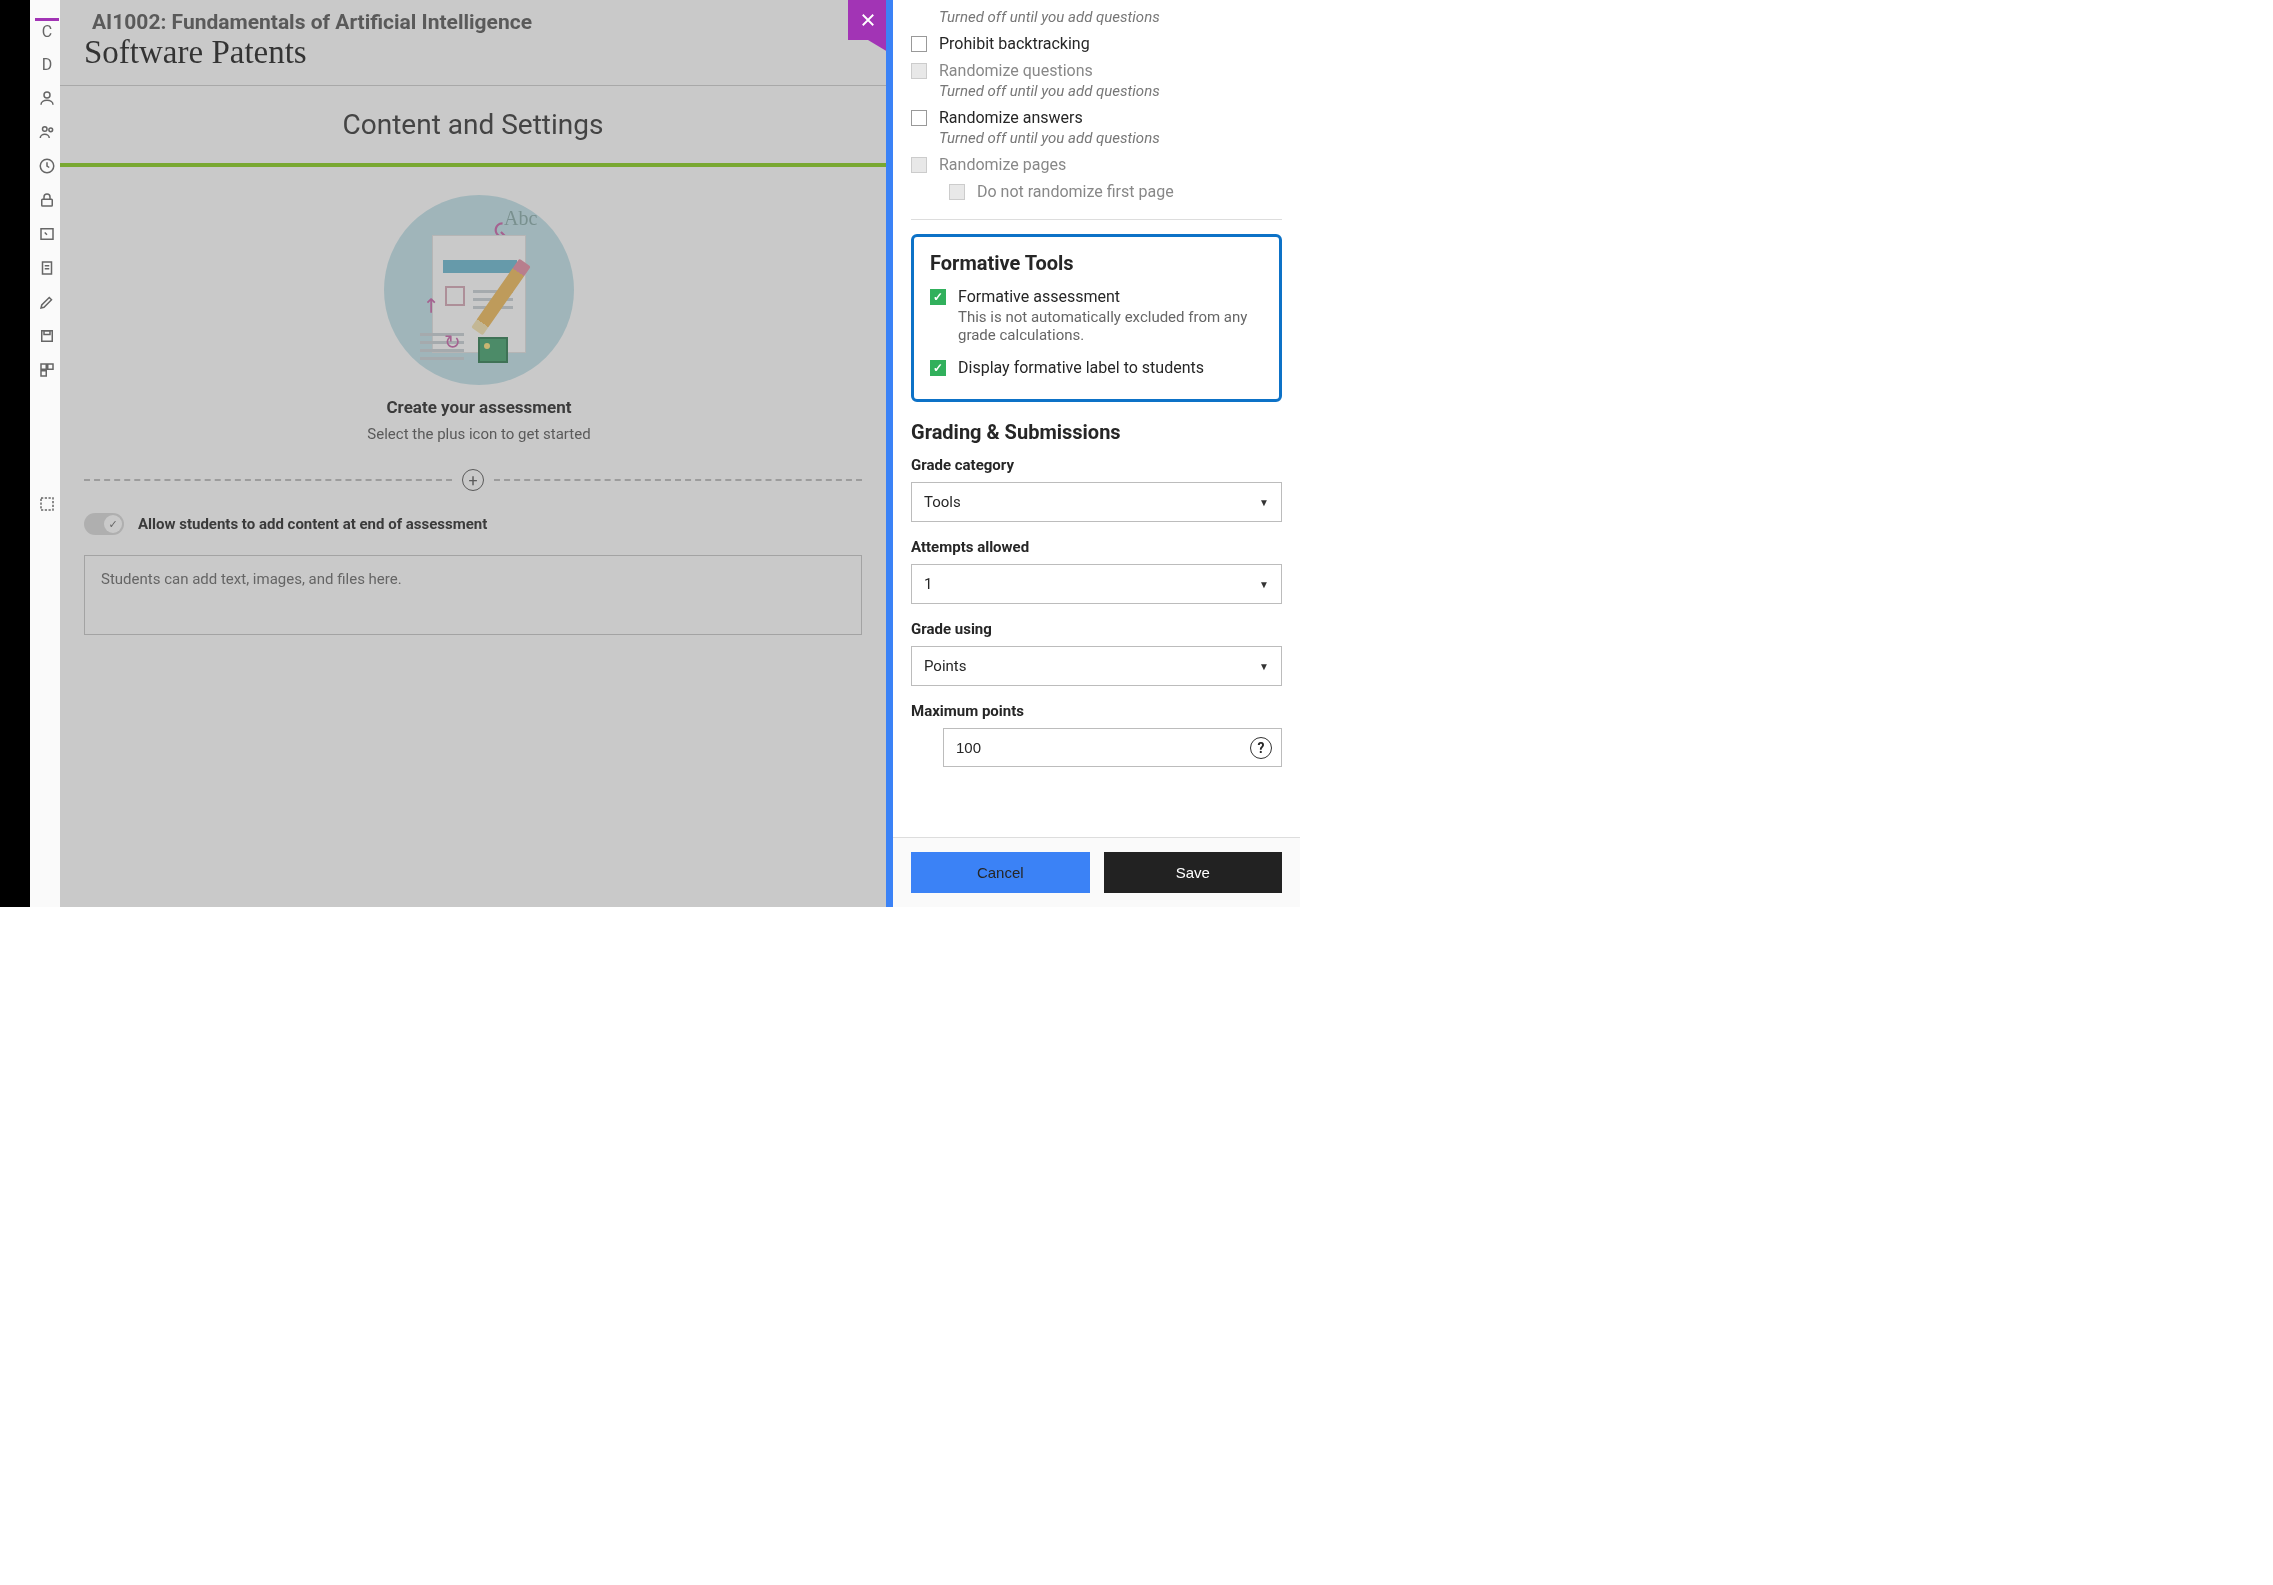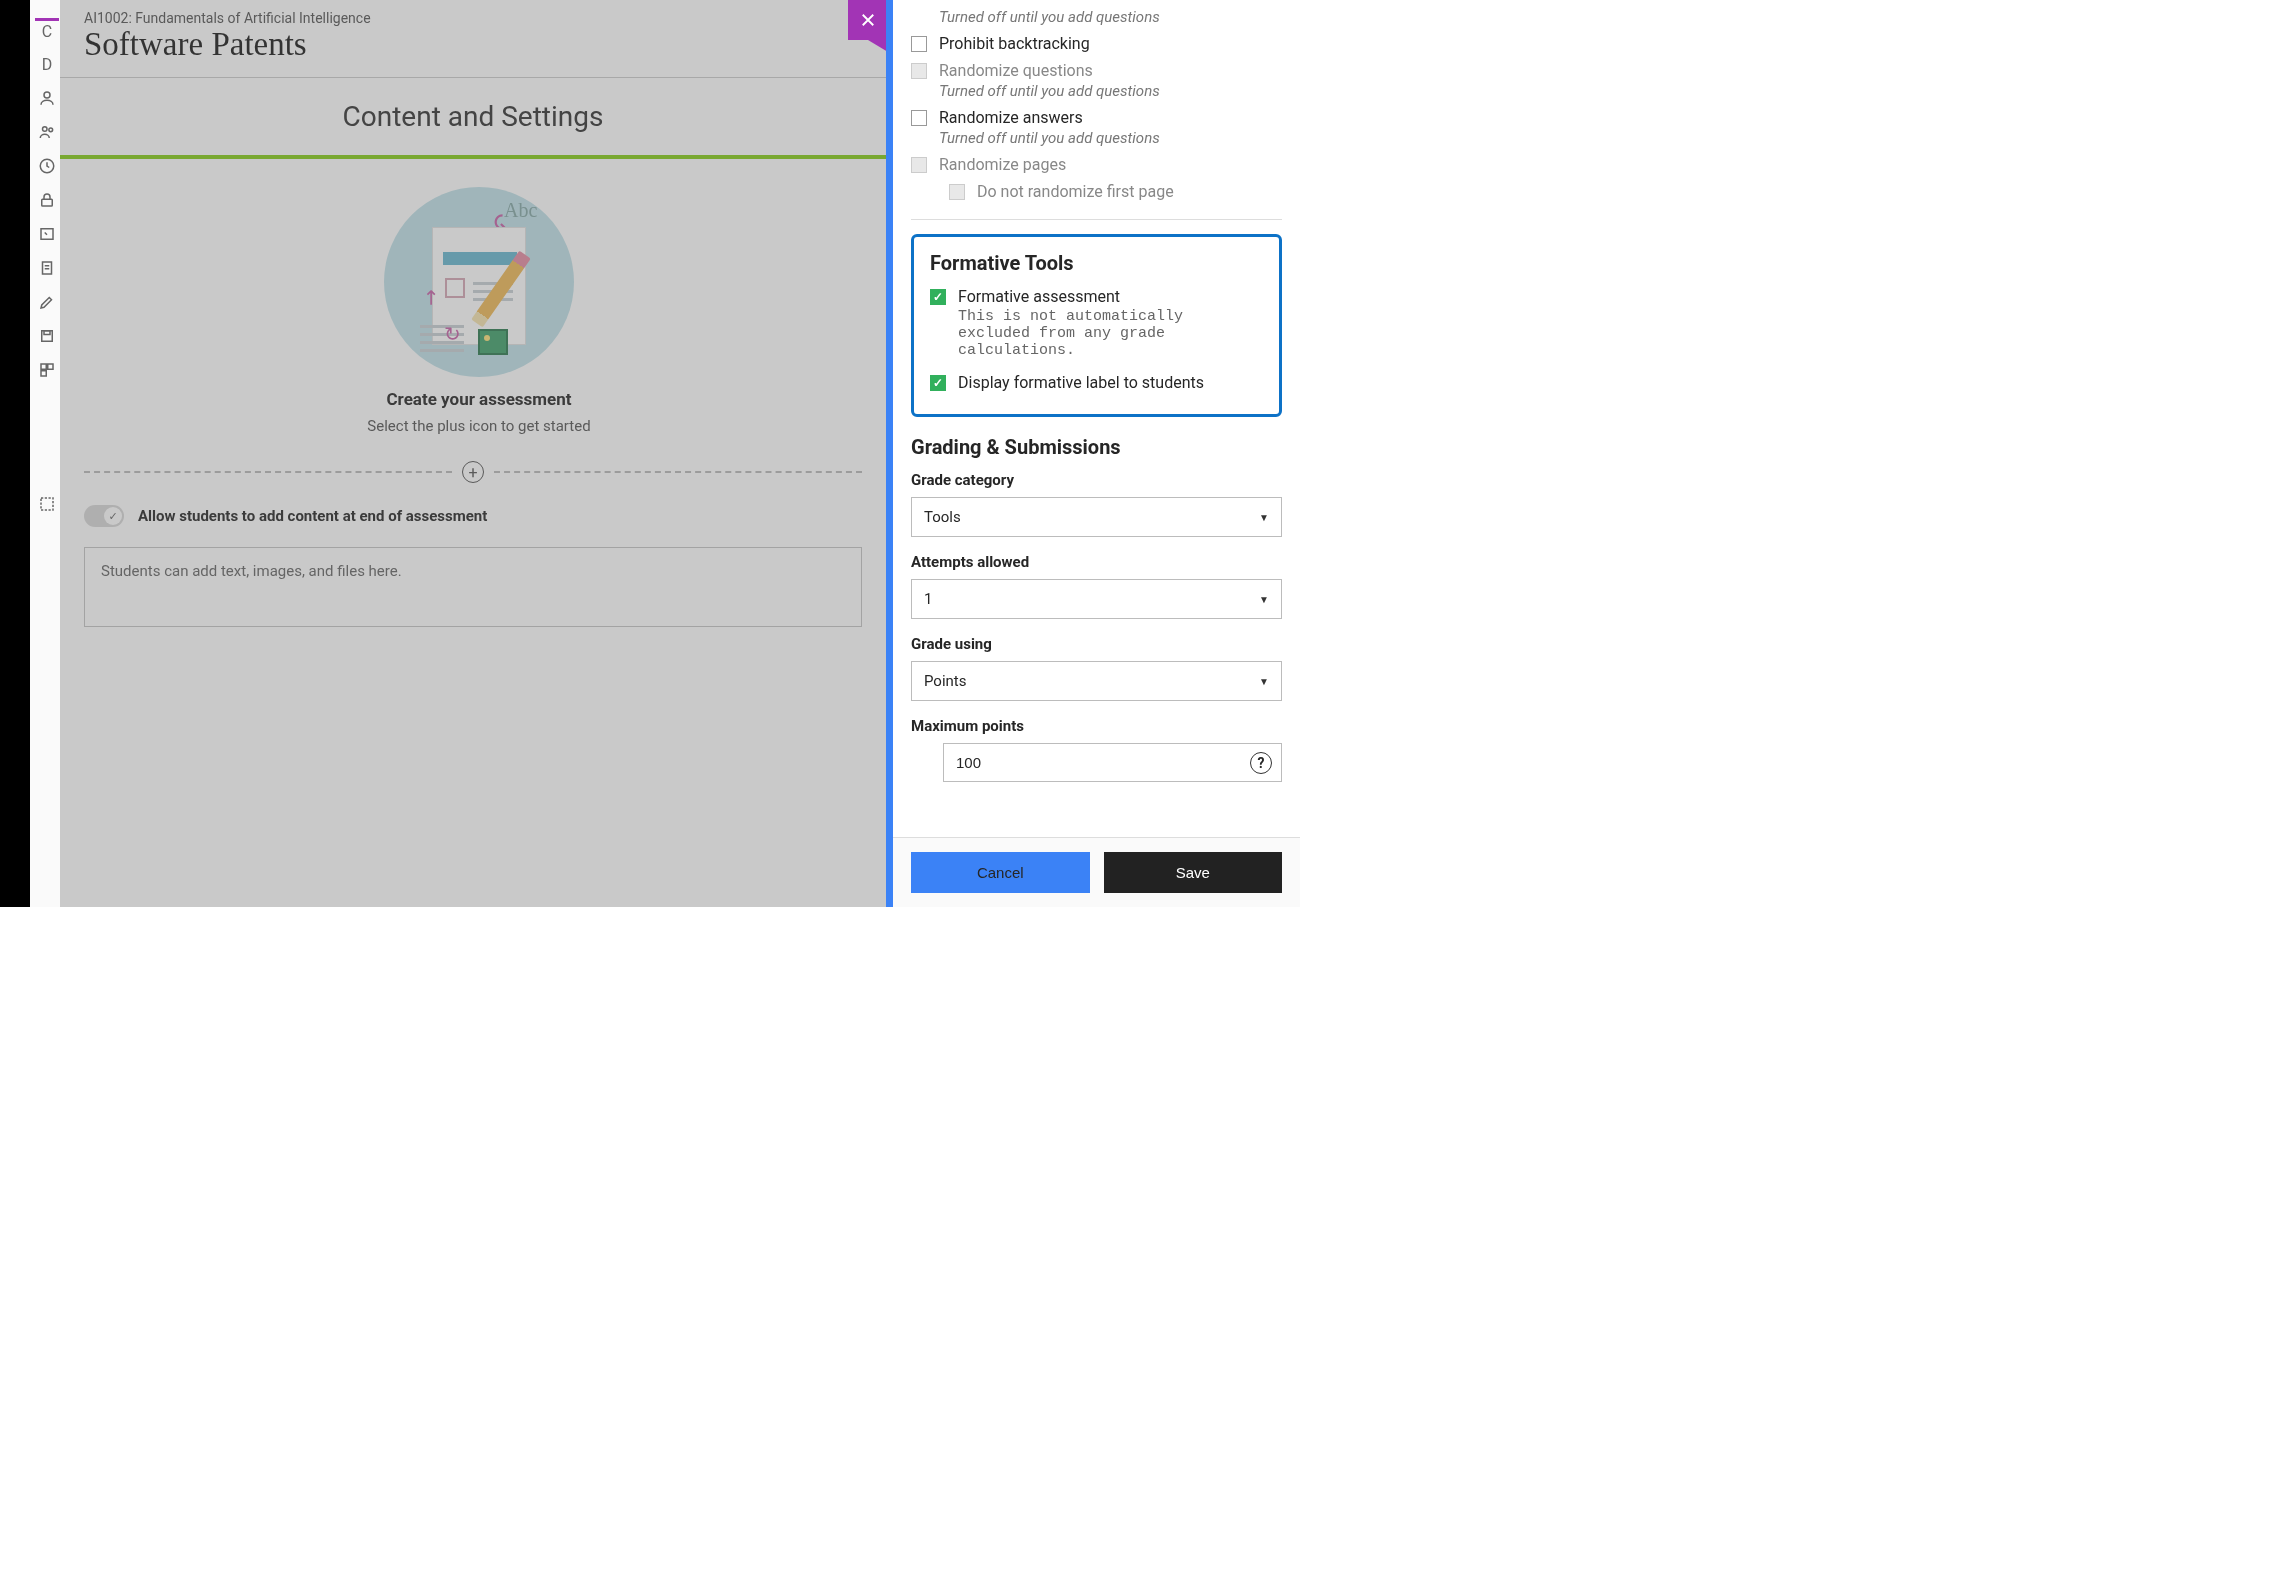--- a/index.html
+++ b/index.html
@@ -8,21 +8,21 @@
     .sidebar-rail { position: absolute; left: 0; top: 0; width: 30px; height: 100%; background: #000; z-index: 1; }
     .sidebar-rail-inner { position: absolute; left: 30px; top: 0; width: 35px; height: 100%; background: #fafafa; border-right: 1px solid #ddd; z-index: 1; padding-top: 8px; }
     .rail-icon { width: 24px; height: 24px; margin: 10px auto; display: flex; align-items: center; justify-content: center; color: #666; }
     .rail-icon.active-top { border-top: 3px solid #a234b5; }
     
     .main-area { position: absolute; left: 60px; top: 0; right: 0; bottom: 0; background: #fff; z-index: 3; display: flex; }
     
     .content-col { flex: 1; position: relative; }
     .content-dim { position: absolute; left: 0; top: 0; right: 0; bottom: 0; background: rgba(100,100,100,0.35); z-index: 5; pointer-events: none; }
     
-    .breadcrumb { padding: 10px 24px 0 24px; color: #555; font-size: 14px; }
+    .breadcrumb { padding: 10px 24px 0 32px; color: #555; font-size: 21px; font-weight: bold; }
     .page-title { padding: 0 24px 14px 24px; font-size: 33px; font-weight: 400; font-family: Georgia, "Times New Roman", serif; color: #1a1a1a; }
     .content-header { border-top: 1px solid #ccc; border-bottom: 4px solid #84cc16; padding: 22px 0; text-align: center; font-size: 28px; color: #333; font-weight: 400; }
     
     .empty-state { text-align: center; padding: 28px 0 18px 12px; }
     .illustration { width: 190px; height: 190px; margin: 0 auto 12px auto; background: #c1e1e8; border-radius: 50%; position: relative; overflow: visible; }
     .illustration .doc { position: absolute; left: 48px; top: 40px; width: 94px; height: 118px; background: #fff; border: 1px solid #e0e0e0; }
     .illustration .doc-bar1 { position: absolute; left: 10px; top: 24px; width: 74px; height: 13px; background: #67b7cf; }
     .illustration .doc-sq { position: absolute; left: 12px; top: 50px; width: 20px; height: 20px; border: 2px solid #d4a7b4; }
     .illustration .doc-line { position: absolute; background: #c8d0d4; height: 3px; left: 40px; width: 40px; }
     .illustration .abc { position: absolute; left: 120px; top: 12px; color: #85a8a6; font-size: 20px; font-family: Georgia, serif; }
@@ -56,21 +56,21 @@
     
     .opt { margin: 8px 0; }
     .opt-row { display: flex; align-items: flex-start; gap: 12px; }
     .opt-row.indent { margin-left: 38px; }
     .cb { width: 16px; height: 16px; border: 1.5px solid #999; margin-top: 2px; flex-shrink: 0; display: flex; align-items: center; justify-content: center; }
     .cb.disabled { background: #e8e8e8; border-color: #ccc; }
     .cb.checked { background: #31b05c; border-color: #31b05c; color: #fff; font-size: 12px; font-weight: bold; }
     .opt-label { font-size: 16px; color: #262626; }
     .opt-label.disabled { color: #888; }
     .opt-hint { font-style: italic; color: #777; font-size: 15px; margin-left: 28px; margin-top: 2px; }
-    .opt-desc { color: #666; font-size: 15px; margin-top: 2px; font-family: Liberation Mono, monospace; }
+    .opt-desc { color: #666; font-size: 15px; margin-top: 2px; }
     
     .divider { border-top: 1px solid #ddd; margin: 18px 0 14px 0; }
     
     .formative-box { border: 3px solid #0d72c7; border-radius: 6px; padding: 14px 16px; margin-bottom: 18px; }
     .section-title { font-size: 20px; font-weight: 700; color: #262626; margin-bottom: 12px; }
     
     .formative-box .opt-desc { margin-left: 0; }
     .formative-box .opt + .opt { margin-top: 14px; }
     
     .field-block { margin-bottom: 16px; }

